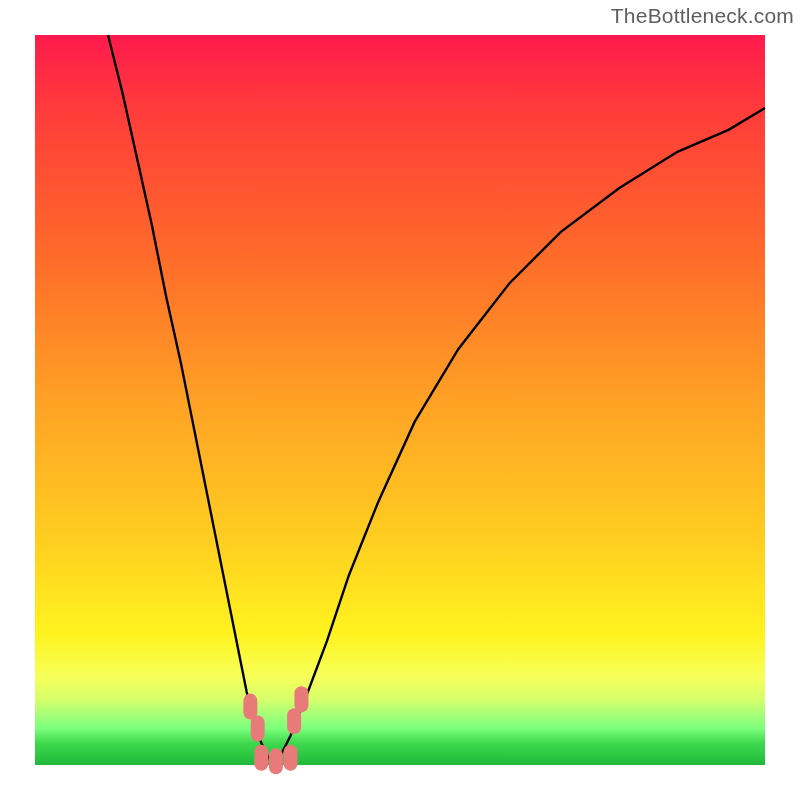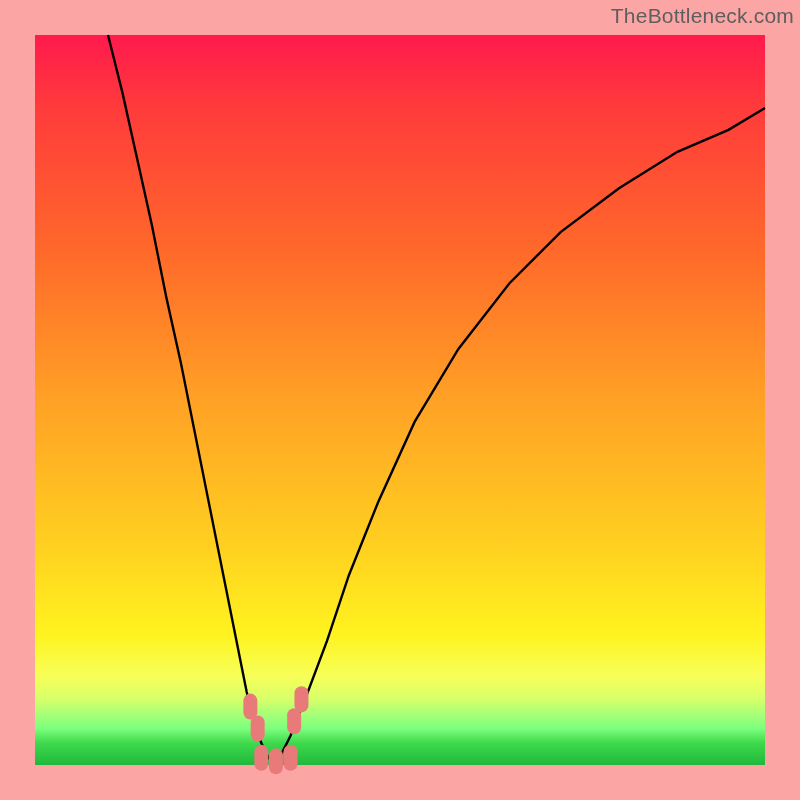--- a/index.html
+++ b/index.html
@@ -8,21 +8,21 @@
     width: 800px;
     height: 800px;
     overflow: hidden;
     background: #000;
     font-family: Arial, Helvetica, sans-serif;
   }
   .outer {
     position: relative;
     width: 800px;
     height: 800px;
-    background: #fca5a5;
+    background: #ffffff;
   }
   .plot-area {
     position: absolute;
     left: 35px;
     top: 35px;
     width: 730px;
     height: 730px;
     
     background: linear-gradient(
       to bottom,

